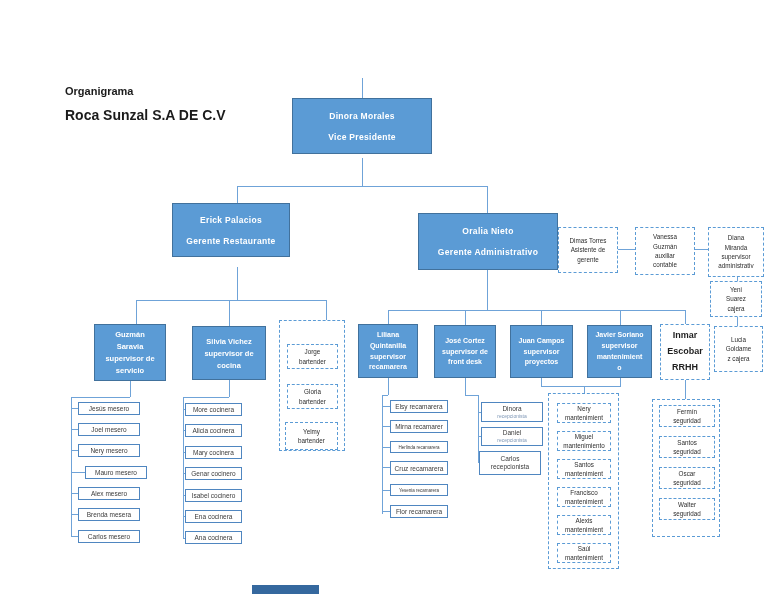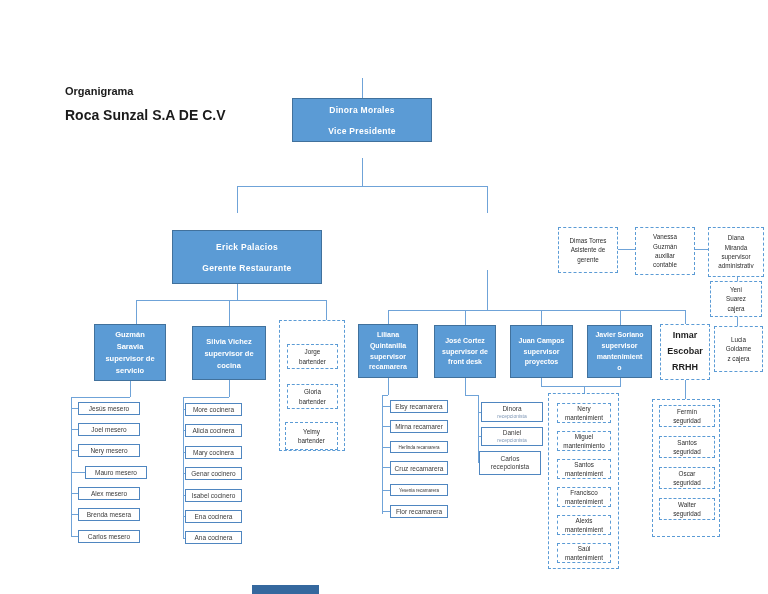--- a/index.html
+++ b/index.html
@@ -102,27 +102,31 @@
   <div class="hline" style="left:478px;top:462px;width:3px"></div>
   <div class="vline" style="left:541px;top:378px;height:9px"></div>
   <div class="vline" style="left:620px;top:378px;height:9px"></div>
   <div class="hline" style="left:541px;top:386px;width:80px"></div>
   <div class="vline" style="left:584px;top:386px;height:8px"></div>
   <div class="vline" style="left:685px;top:380px;height:19px"></div>
 
   <div class="title" style="left:65px;top:85px">Organigrama</div>
   <div class="subtitle" style="left:65px;top:107px">Roca Sunzal S.A DE C.V</div>
 
-  <div class="bluebox big" style="left:292px;top:98px;width:140px;height:44px">
+  <div class="bluebox big" style="left:292px;top:98px;width:140px;height:56px">
     <span>Dinora Morales</span>
     <span>Vice Presidente</span>
   </div>
-  <div class="bluebox big" style="left:172px;top:230px;width:150px;height:54px">
+  <div class="bluebox big" style="left:172px;top:203px;width:118px;height:54px">
     <span>Erick Palacios</span>
     <span>Gerente Restaurante</span>
+  </div>
+  <div class="bluebox big" style="left:418px;top:213px;width:140px;height:57px">
+    <span>Oralia Nieto</span>
+    <span>Gerente Administrativo</span>
   </div>
 
   <div class="dashbox" style="left:558px;top:227px;width:60px;height:46px">
     <span>Dimas Torres</span>
     <span>Asistente de</span>
     <span>gerente</span>
   </div>
   <div class="dashbox" style="left:635px;top:227px;width:60px;height:48px">
     <span>Vanessa</span>
     <span>Guzmán</span>

